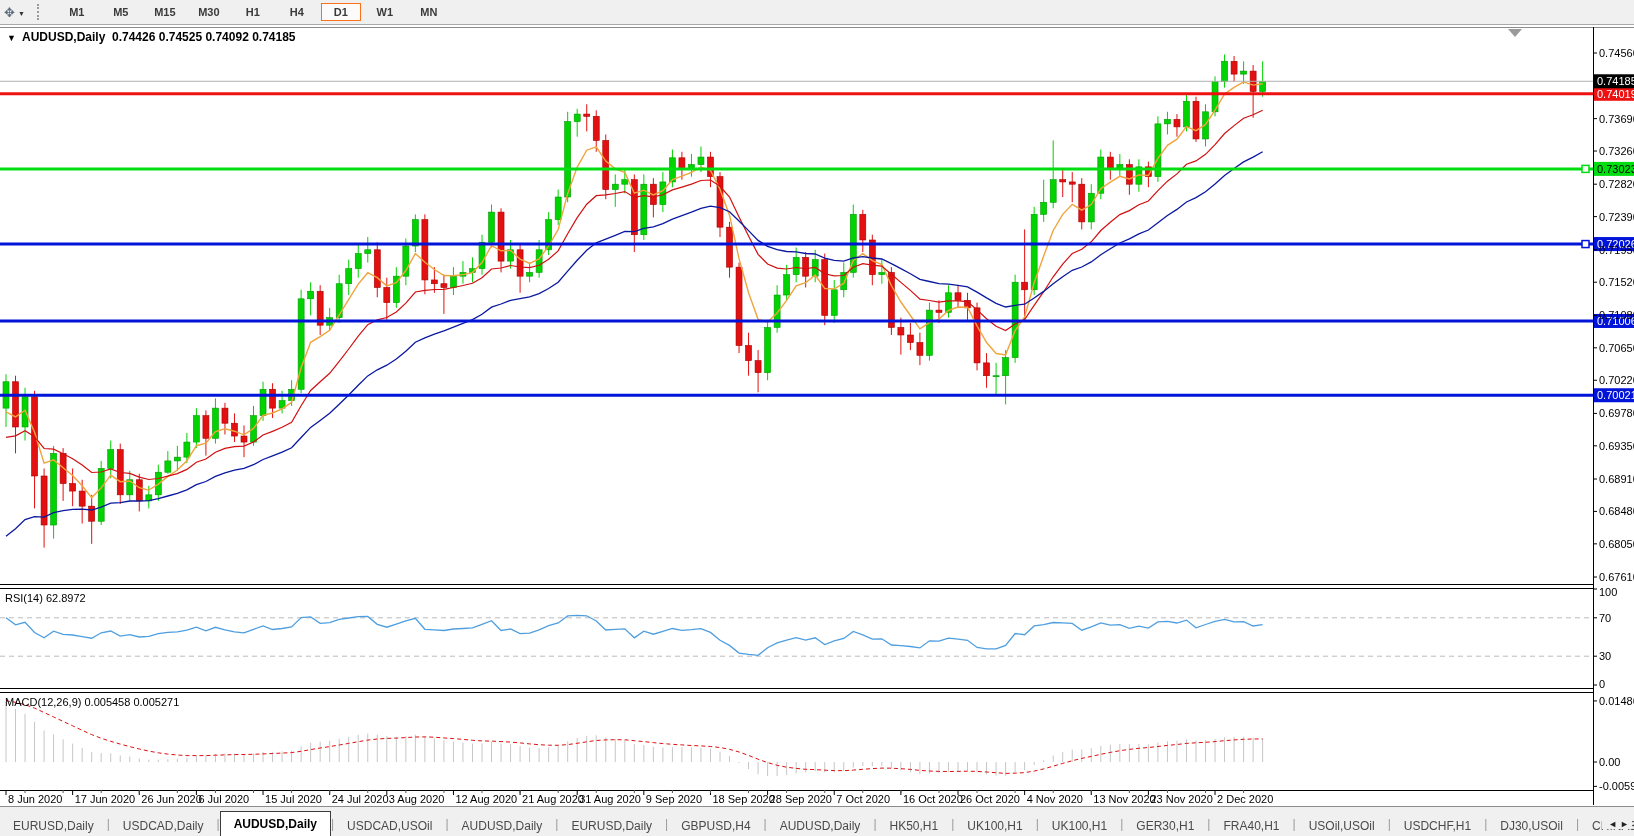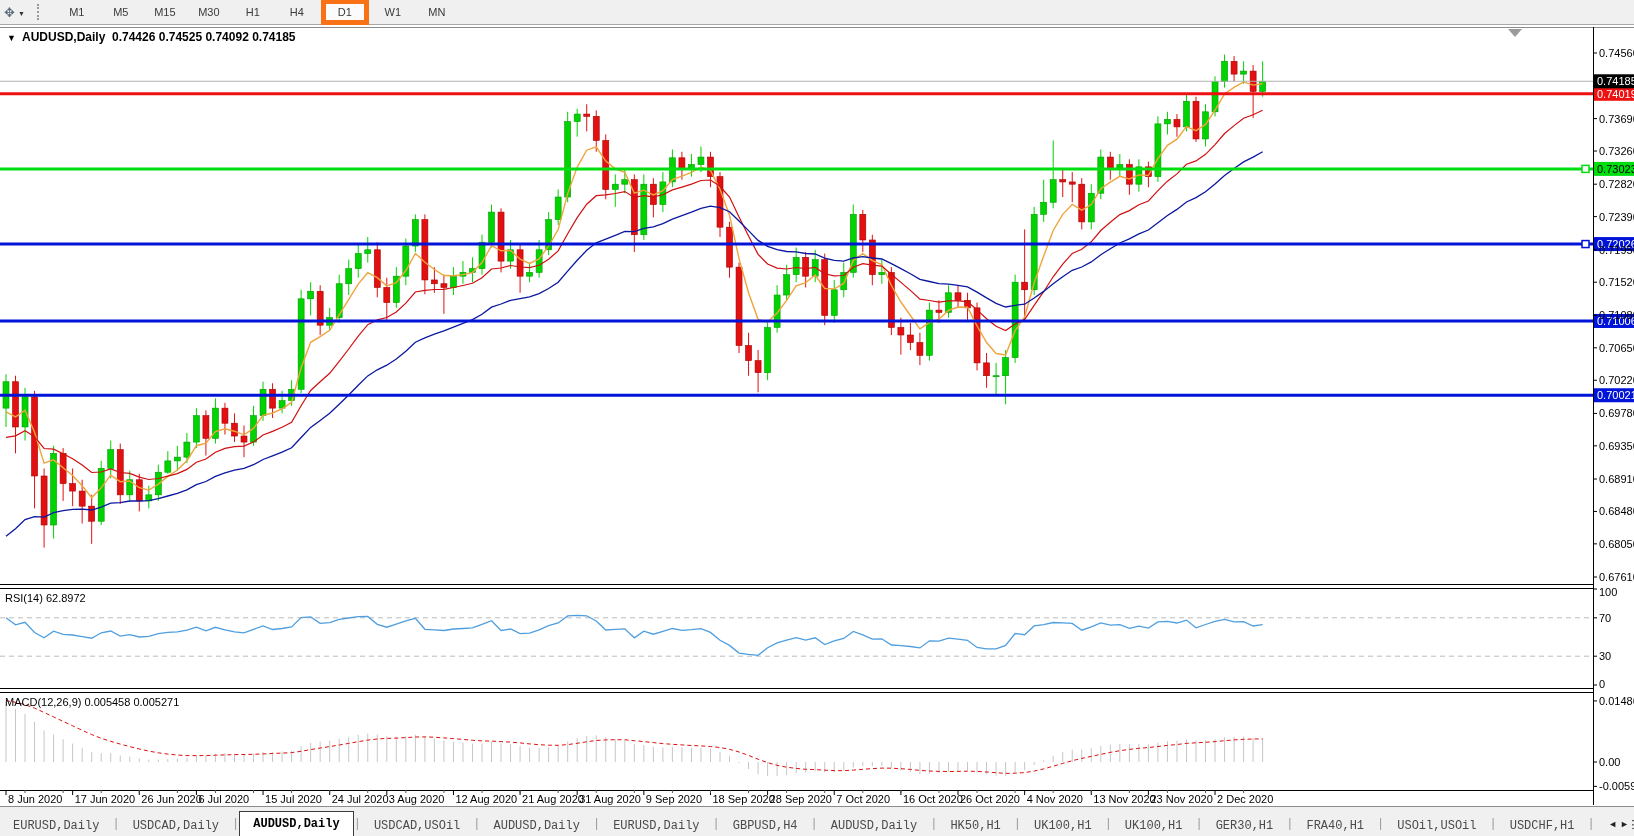--- a/index.html
+++ b/index.html
@@ -6,25 +6,25 @@
   .root{position:relative;width:1634px;height:836px;background:#ffffff;
         font-family:"Liberation Sans",sans-serif;overflow:hidden;}
   svg text{font-family:"Liberation Sans",sans-serif;}
   
   .toolbar{position:absolute;left:0;top:0;width:1634px;height:24px;background:#f0f0f0;
            border-bottom:1px solid #a8a8a8;display:flex;align-items:center;z-index:5;}
   .tool-icon{color:#5a6a7a;font-size:13px;margin-left:4px;cursor:default;}
   .tool-caret{color:#333;font-size:7px;margin:2px 6px 0 3px;cursor:default;}
   .grip{width:6px;height:16px;border-left:2px dotted #9a9a9a;margin:0 10px 0 6px;}
   .tfbtn{min-width:30px;padding:2px 4px;margin:0 2px;text-align:center;font-size:11px;
-         font-weight:400;color:#3a3a3a;border:1px solid transparent;cursor:default;}
-  .tfbtn.active{background:#fbfbfb;border:5px solid #f97316;}
+         font-weight:700;color:#3a3a3a;border:1px solid transparent;cursor:default;}
+  .tfbtn.active{background:#fbfbfb;border:1px solid #f97316;}
   
   .tabbar{position:absolute;left:0;top:806px;width:1634px;height:30px;background:#f0f0f0;
-          border-top:1px solid #8c8c8c;display:flex;align-items:flex-end;overflow:hidden;z-index:5;font-family:Liberation Mono, monospace;}
+          border-top:1px solid #8c8c8c;display:flex;align-items:flex-end;overflow:hidden;z-index:5;}
   .tab{display:inline-flex;align-items:center;height:22px;padding:0 13px;font-size:12px;
        color:#4a4a4a;white-space:nowrap;cursor:default;position:relative;}
   .tabsep{color:#9a9a9a;font-size:12px;align-self:center;margin-bottom:1px;}
   .tab.active{background:#ffffff;border:1px solid #3c3c3c;border-bottom:1px solid #ffffff;
               color:#000;font-weight:700;height:24px;}
   .tabarrows{position:absolute;right:2px;bottom:7px;background:#f0f0f0;padding-left:6px;
              font-size:9px;color:#222;letter-spacing:3px;z-index:6;}
 </style>
 </head>
 <body>

